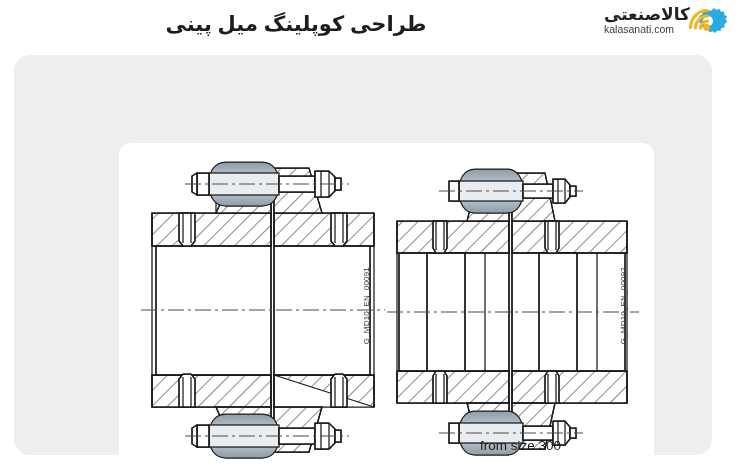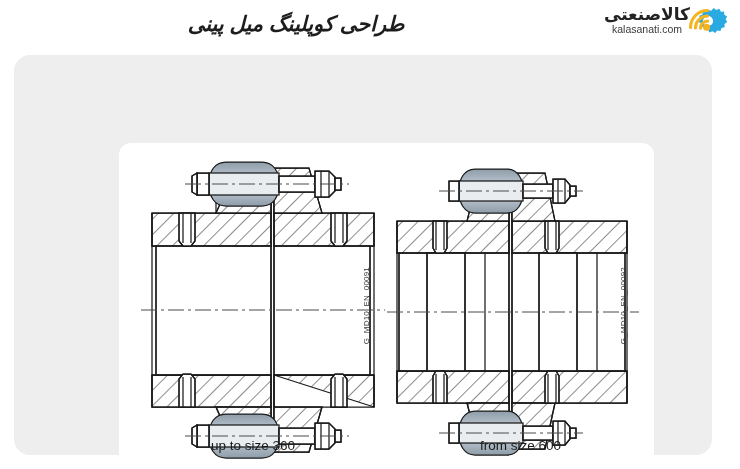--- a/index.html
+++ b/index.html
@@ -16,40 +16,39 @@
     position:absolute;left:0;top:0;width:740px;height:55px;
     background:#ffffff;
   }
   .page-title{
     position:absolute;left:0;top:9px;width:592px;
     text-align:center;
     font-size:21px;font-weight:bold;color:#1d1d1d;
     letter-spacing:0px;
     direction:rtl;
     line-height:30px;
-    font-style:italic;
   }
   .brand{
     position:absolute;right:14px;top:4px;
     width:120px;height:44px;
     direction:rtl;
     text-decoration:underline;
   }
   .brand-text{
     position:absolute;right:36px;top:2px;
     text-align:right;
     line-height:1;
   }
   .brand-fa{
     font-size:17px;font-weight:bold;color:#232323;
     display:block;direction:rtl;
   }
   .brand-en{
     font-size:10.5px;color:#3a3a3a;display:block;
-    direction:ltr;text-align:center;margin-top:1px;
+    direction:ltr;text-align:left;margin-top:1px;
   }
   .brand-mark{
     position:absolute;right:-2px;top:-1px;width:44px;height:42px;
   }
   
   .outer-card{
     position:absolute;left:14px;top:55px;
     width:698px;height:400px;
     background:#eeeeee;
     border-radius:16px;
@@ -251,21 +250,20 @@
 
           <g stroke="#4a4a4a" stroke-width="1" fill="none" stroke-dasharray="16 4 3 4">
             <line x1="22" y1="167" x2="266" y2="167"></line>
             <line x1="66" y1="41" x2="230" y2="41"></line>
             <line x1="66" y1="293" x2="230" y2="293"></line>
           </g>
         </svg>
 
         <div class="ref-code ref-left">G_MD10_EN_00091</div>
 
-        <div class="caption">up to size 360</div>
       </div>
 
       <div class="panel panel-right">
         <svg class="svg-fig" width="267" height="334" viewBox="0 0 267 334">
           <defs>
             <pattern id="hatchR" width="11" height="11" patternUnits="userSpaceOnUse" patternTransform="rotate(45)">
               <rect width="11" height="11" fill="#ffffff"></rect>
               <line x1="0" y1="0" x2="0" y2="11" stroke="#1a1a1a" stroke-width="1"></line>
             </pattern>
             <linearGradient id="bushR" x1="0" y1="0" x2="0" y2="1">
@@ -366,18 +364,18 @@
 
           <g stroke="#4a4a4a" stroke-width="1" fill="none" stroke-dasharray="16 4 3 4">
             <line x1="0" y1="169" x2="252" y2="169"></line>
             <line x1="52" y1="48" x2="196" y2="48"></line>
             <line x1="52" y1="290" x2="196" y2="290"></line>
           </g>
         </svg>
 
         <div class="ref-code ref-right">G_MD10_EN_00092</div>
 
-        <div class="caption">from size 600</div>
+        <div class="caption">from size 300</div>
       </div>
 
     </div>
   </div>
 </div>
 
 </body></html>

